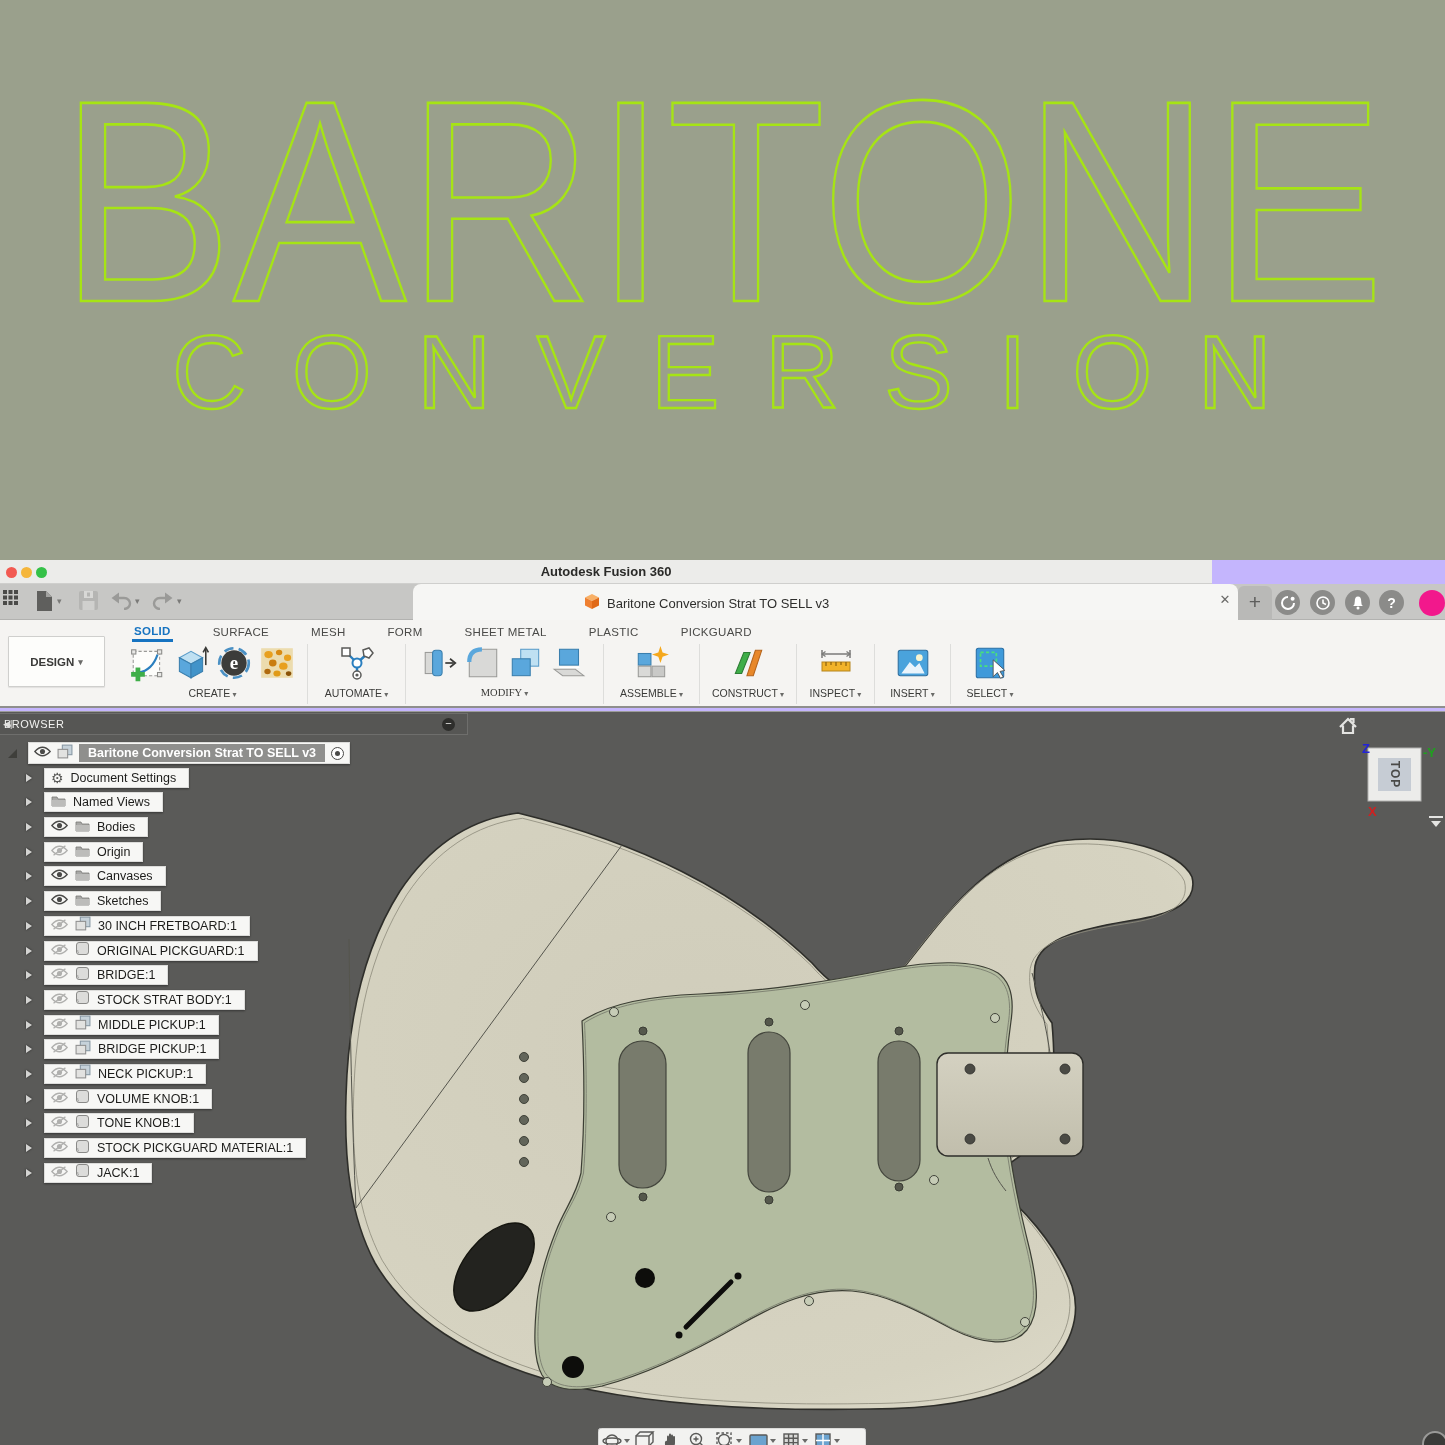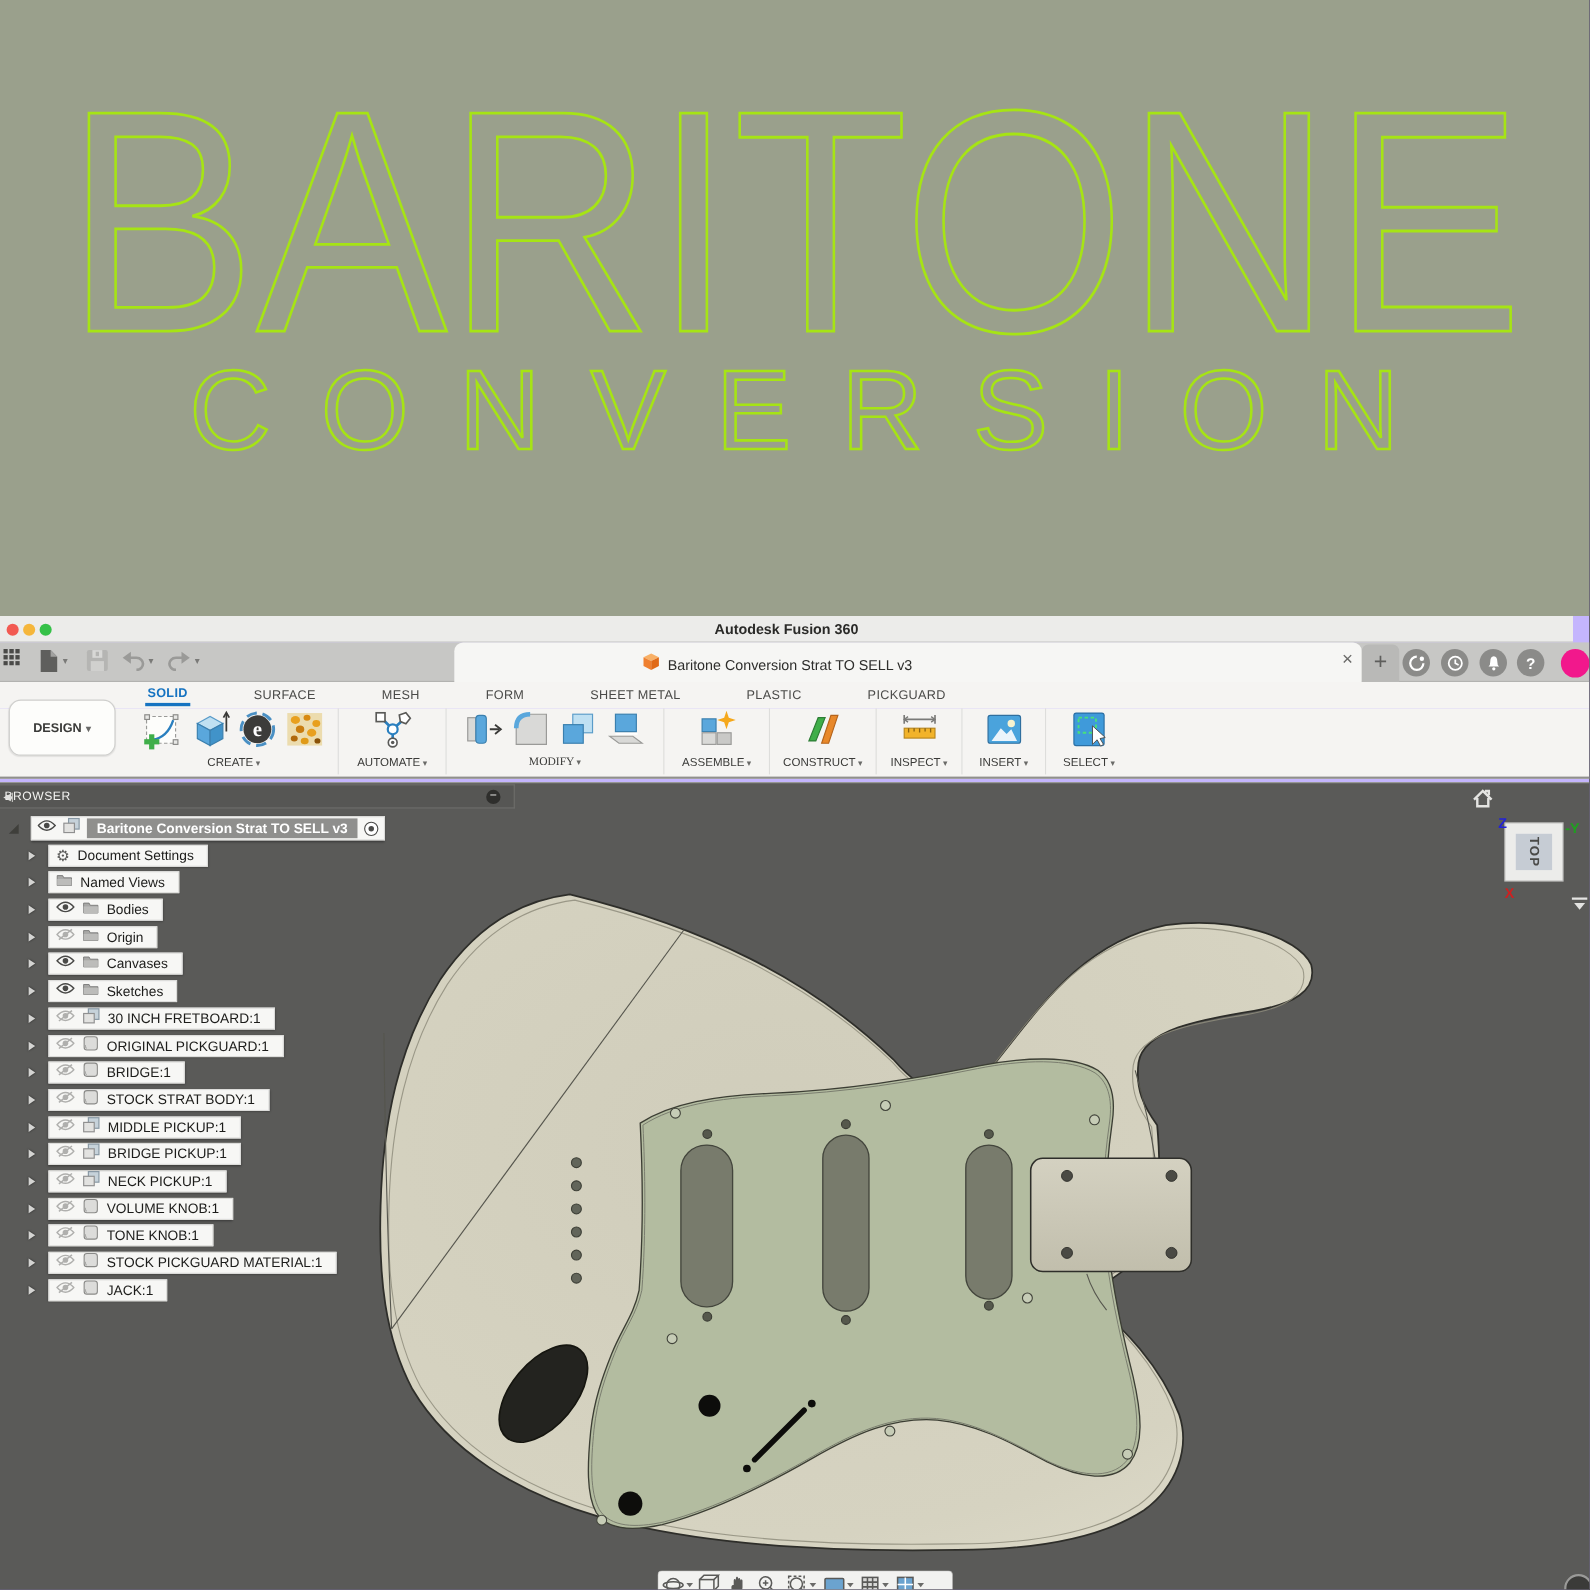--- a/index.html
+++ b/index.html
@@ -3,46 +3,46 @@
 <meta charset="utf-8">
 <style>
   * { margin:0; padding:0; box-sizing:border-box; }
   body { font-family:"Liberation Sans", sans-serif; background:#333; }
   .screen { position:relative; width:1445px; height:1445px; overflow:hidden; background:#c4b5fd; }
 
   
   .banner { position:absolute; left:0; top:0; width:1445px; height:560px; background:#9aa08c; }
 
   
-  .titlebar { position:absolute; left:0; top:560px; width:1430px; height:24px; background:#ececea; border-bottom:1px solid #cfcfcd; }
+  .titlebar { position:absolute; left:0; top:560px; width:1212px; height:24px; background:#ececea; border-bottom:1px solid #cfcfcd; }
   .tl { position:absolute; top:6.5px; width:11px; height:11px; border-radius:50%; }
   .tl.red { left:6px; background:#f25a52; }
   .tl.yellow { left:21px; background:#f5b63b; }
   .tl.green { left:36px; background:#35c148; }
   .app-title { position:absolute; left:0; right:0; top:4px; text-align:center; font-size:13px; font-weight:bold; color:#2a2a28; }
 
   
   .qat { position:absolute; left:0; top:584px; width:1445px; height:36px; background:#c7c7c5; border-bottom:1px solid #b2b2b0; }
   .qat-icon { position:absolute; top:6px; }
   .qat-caret { position:absolute; top:12px; font-size:9px; color:#7a7a78; }
   .doc-tab { position:absolute; left:413px; top:0; width:825px; height:36px; background:#f6f6f4; border-radius:8px 8px 0 0; }
   .doc-tab-inner { position:absolute; left:171px; top:9px; display:flex; align-items:center; gap:7px; }
   .doc-title { font-size:13px; color:#2e2e2c; }
   .tab-close { position:absolute; left:803px; top:8px; font-size:13px; color:#6a6a68; width:18px; text-align:center; cursor:default; }
   .new-tab { position:absolute; left:1238px; top:2px; width:34px; height:34px; background:#b9b9b7; border-radius:6px 6px 0 0; text-align:center; font-size:21px; color:#5e5e5c; line-height:32px; }
   .circ-btn { position:absolute; top:590px; width:25px; height:25px; border-radius:50%; background:#8b8b89; display:flex; align-items:center; justify-content:center; }
   .avatar { position:absolute; left:1419px; top:590px; width:26px; height:26px; border-radius:50%; }
 
   
   .ribbon-tabs { position:absolute; left:0; top:620px; width:1445px; height:24px; background:#f5f4f2; }
-  .rtabs-row { position:absolute; left:132px; top:0; display:flex; gap:56px; height:24px; align-items:center; }
+  .rtabs-row { position:absolute; left:132px; top:0; display:flex; gap:38px; height:24px; align-items:center; }
   .rtab { font-size:11.5px; color:#4a4a48; letter-spacing:.3px; padding:3px 2px; white-space:nowrap; }
   .rtab.active { color:#1673c1; font-weight:bold; border-bottom:3px solid #1673c1; padding-bottom:2px; }
   .ribbon-bar { position:absolute; left:0; top:644px; width:1445px; height:64px; background:#f5f4f2; border-bottom:2px solid #8f8f8d; }
-  .design-btn { position:absolute; left:8px; top:-8px; width:97px; height:51px; background:#fdfdfb; border:1px solid #cfcfcd; border-radius:11px; display:flex; align-items:center; justify-content:center; font-size:11.5px; font-weight:bold; color:#3a3a38; box-shadow:0 1px 1px rgba(0,0,0,.08); }
+  .design-btn { position:absolute; left:8px; top:-8px; width:97px; height:51px; background:#fdfdfb; border:1px solid #cfcfcd; border-radius:1px; display:flex; align-items:center; justify-content:center; font-size:11.5px; font-weight:bold; color:#3a3a38; box-shadow:0 1px 1px rgba(0,0,0,.08); }
   .design-btn::after { content:" ▾"; font-size:9px; margin-left:4px; color:#6a6a68; }
   .rgroup { position:absolute; top:0; height:60px; border-right:1px solid #dddddb; display:flex; flex-direction:column; align-items:center; }
   .rgroup .icons { height:42px; display:flex; align-items:center; gap:5px; }
   .rgroup .glabel { font-size:10.5px; color:#3a3a38; margin-top:1px; white-space:nowrap; }
   .rgroup .glabel::after { content:" ▾"; font-size:8px; color:#6a6a68; }
 
   
   .viewport { position:absolute; left:0; top:711px; width:1445px; height:734px; background:#5a5a58; border-top:1px solid #9c9c9a; }
   .canvas-svg { position:absolute; left:0; top:0; }
 

